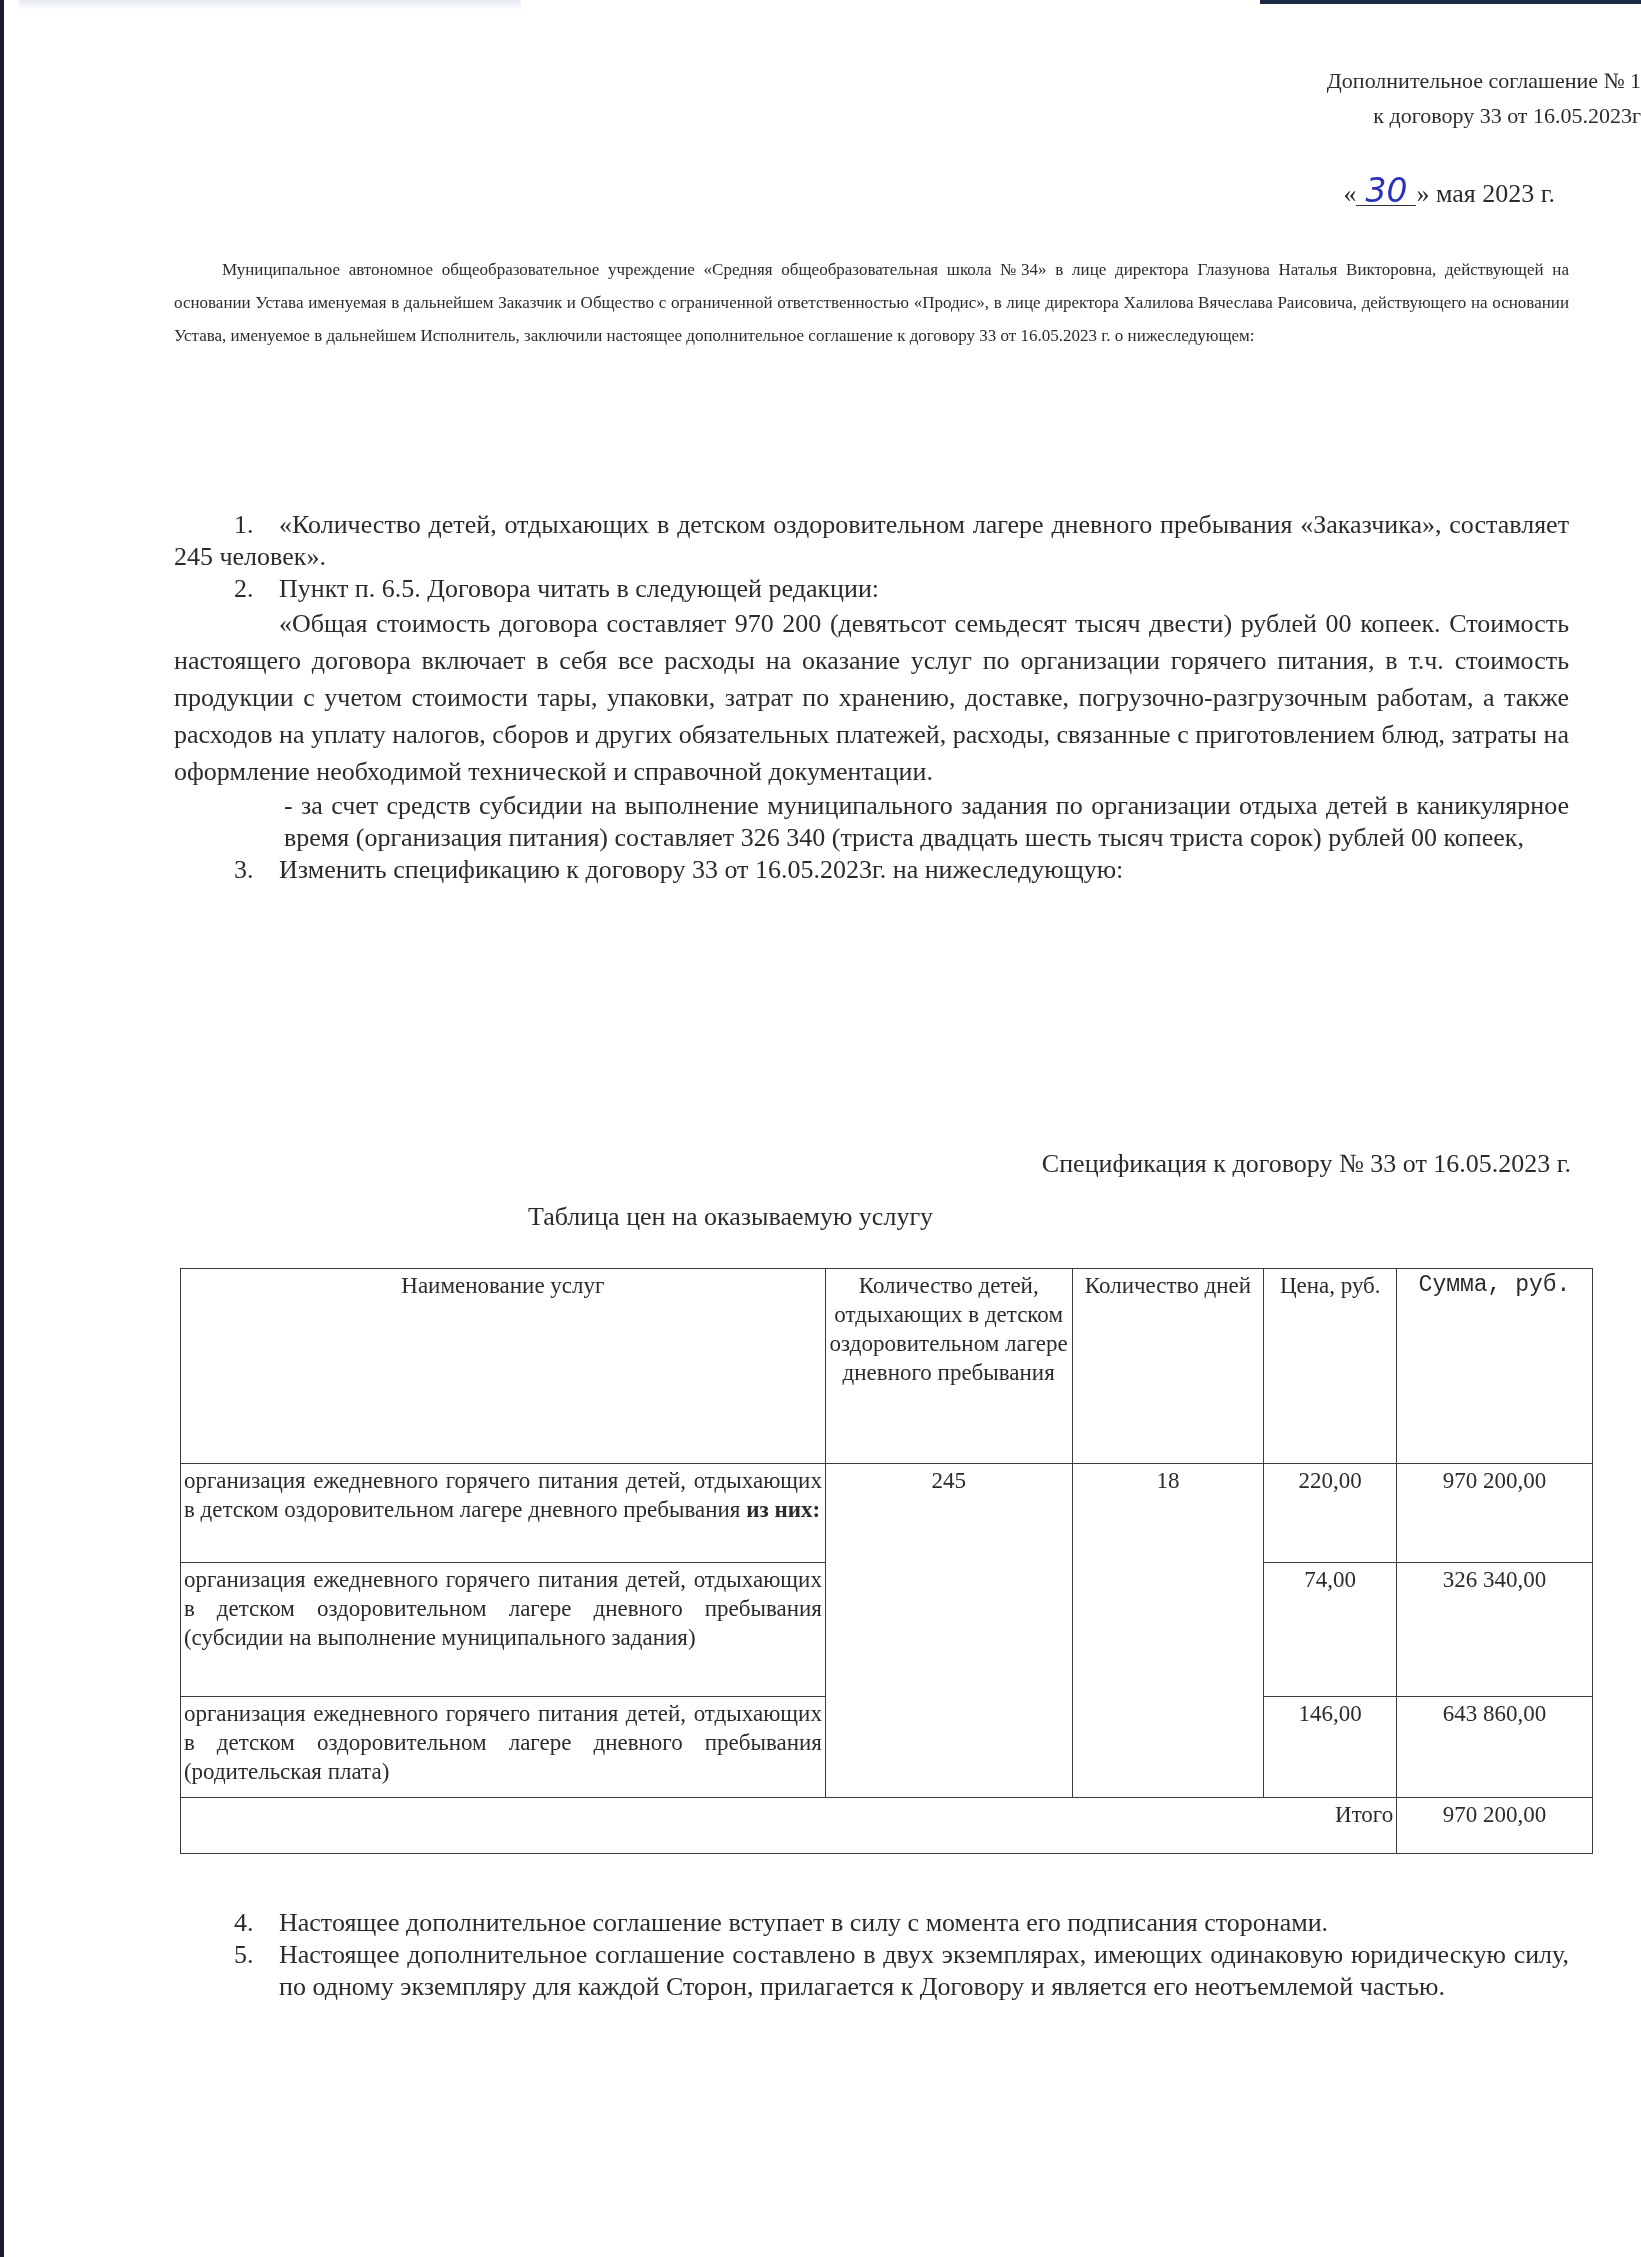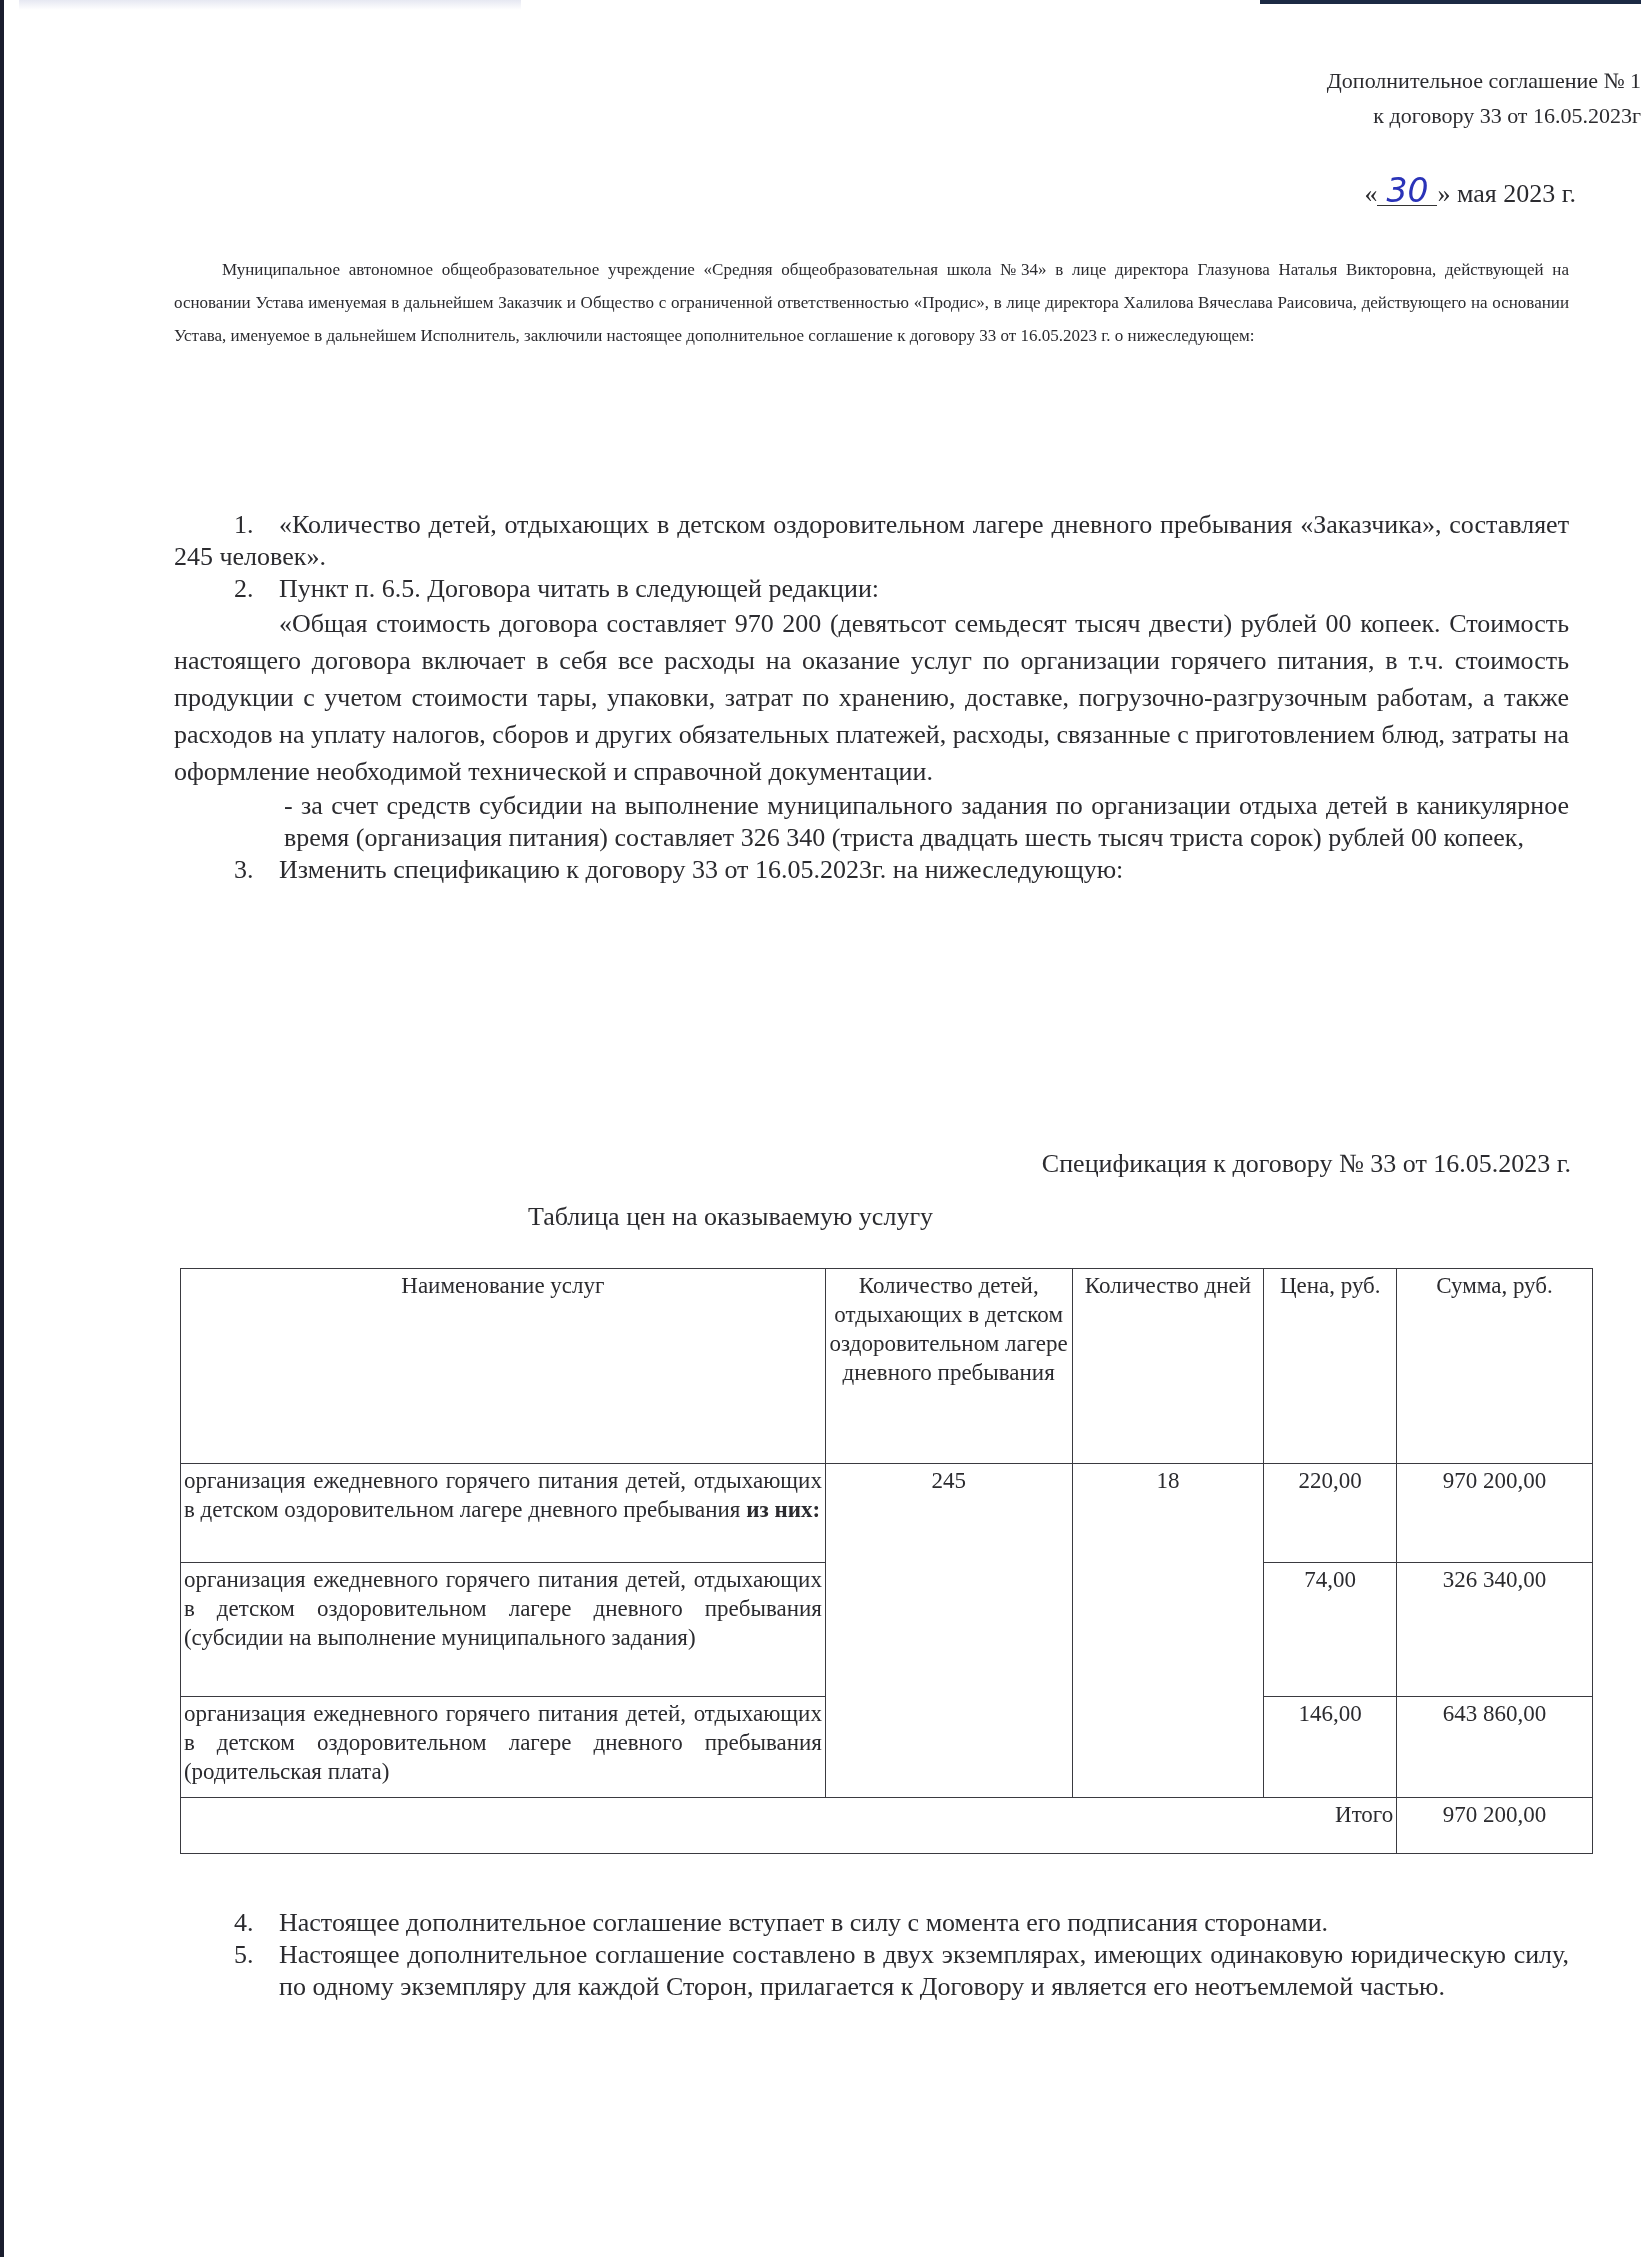--- a/index.html
+++ b/index.html
@@ -5,37 +5,37 @@
   html, body { margin: 0; padding: 0; background: #ffffff; }
   body { width: 1641px; height: 2257px; position: relative; overflow: hidden;
          font-family: "Liberation Serif", "DejaVu Serif", serif; color: #2b2b2f; }
   .scan-edge-left { position: absolute; left: 0; top: 0; width: 3.9px; height: 2257px; background: #1a1d2e; }
   .scan-edge-top { position: absolute; left: 1260px; top: 0; width: 381px; height: 3.9px; background: #1c2a44; }
   .scan-smudge { position: absolute; left: 19.3px; top: 0; width: 502px; height: 9.7px;
                  background: linear-gradient(#e6e8f2, #ffffff); }
   .center { position: absolute; left: 0; width: 1641px; text-align: right; font-size: 22px; }
   .title1 { top: 68px; }
   .title2 { top: 103px; }
-  .date-line { position: absolute; right: 65px; top: 176px; font-size: 26px; }
+  .date-line { position: absolute; right: 86px; top: 176px; font-size: 26px; }
   .date-hand { display: inline-block; width: 60px; border-bottom: 1.9px solid #333;
                text-align: center; color: #2a33b8; font-family: "DejaVu Sans", sans-serif;
                font-style: italic; font-size: 33px; line-height: 29px; }
   .para { position: absolute; left: 174px; width: 1395px; font-size: 17px; line-height: 33px;
           text-align: justify; text-indent: 48px; top: 253px; }
   .list { position: absolute; left: 174px; width: 1395px; font-size: 26px; line-height: 32px; text-align: justify; }
   .li { position: relative; padding-left: 105px; }
   .li .num { position: absolute; left: 60px; top: 0; }
   .li-cont { text-indent: 105px; }
   .sub { padding-left: 110px; }
   .spec-title { position: absolute; right: 70px; top: 1149px; font-size: 26px; }
   .price-title { position: absolute; left: 0; width: 1461px; text-align: center; top: 1202px; font-size: 26px; }
   table.spec { position: absolute; left: 180px; top: 1268px; border-collapse: collapse;
                font-size: 23px; line-height: 29px; }
   table.spec td, table.spec th { border: 1.5px solid #3a3a40; vertical-align: top; font-weight: normal; padding: 1.9px 2.9px; }
-  .c1 { width: 638px; } .c2 { width: 240px; } .c3 { width: 185px; } .c4 { width: 126px; } .c5 { width: 189px; }
+  .c1 { width: 638px; } .c2 { width: 240px; } .c3 { width: 185px; } .c4 { width: 126px; } .c5 { width: 189px; font-family: Liberation Mono, monospace; }
   th { text-align: center; }
   .hdr-row { height: 195px; }
   .r1 { height: 99px; } .r2 { height: 134px; } .r3 { height: 101px; } .rt { height: 56px; }
   td.desc { text-align: justify; text-align-last: left; padding-left: 1px; padding-right: 1px; }
   td.mid { text-align: center; vertical-align: middle; }
   td.num { text-align: center; }
   .bold { font-weight: bold; }
   .total-label { text-align: right; font-weight: bold; padding-right: 0; }
   .total-val { text-align: center; font-weight: bold; }
   .list2 { position: absolute; left: 174px; width: 1395px; top: 1907px; font-size: 26px; line-height: 32px; text-align: justify; }

